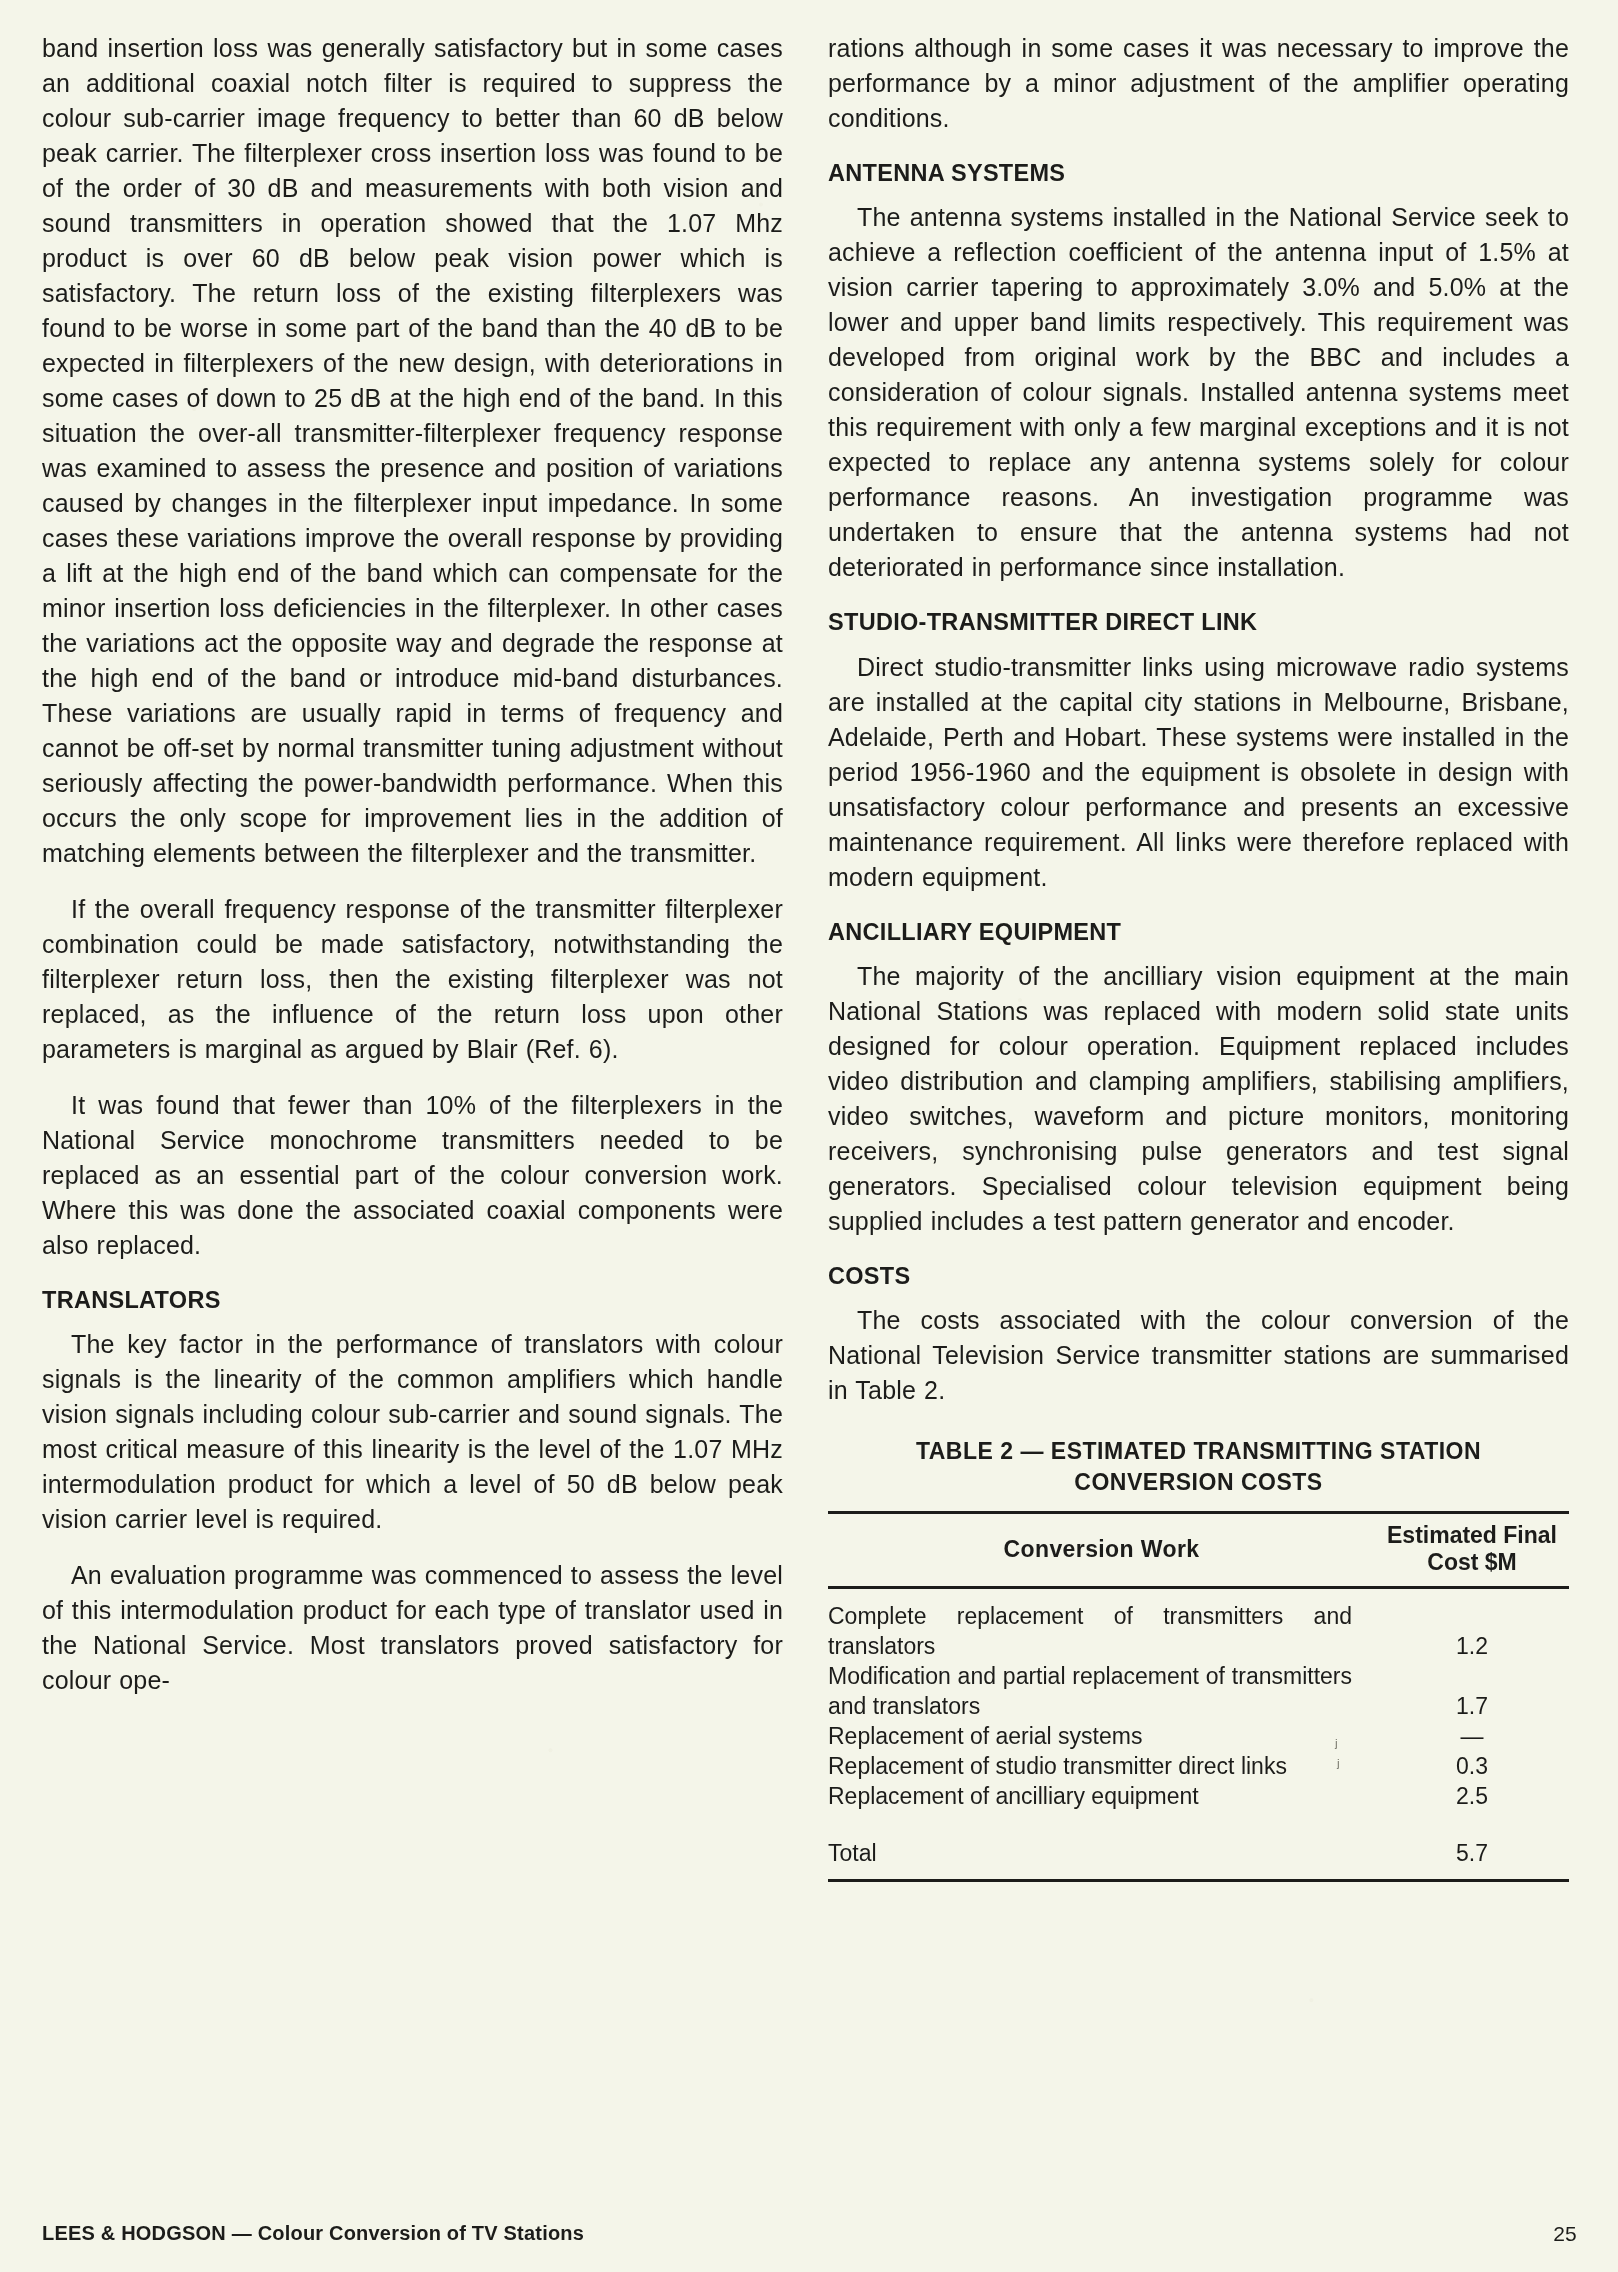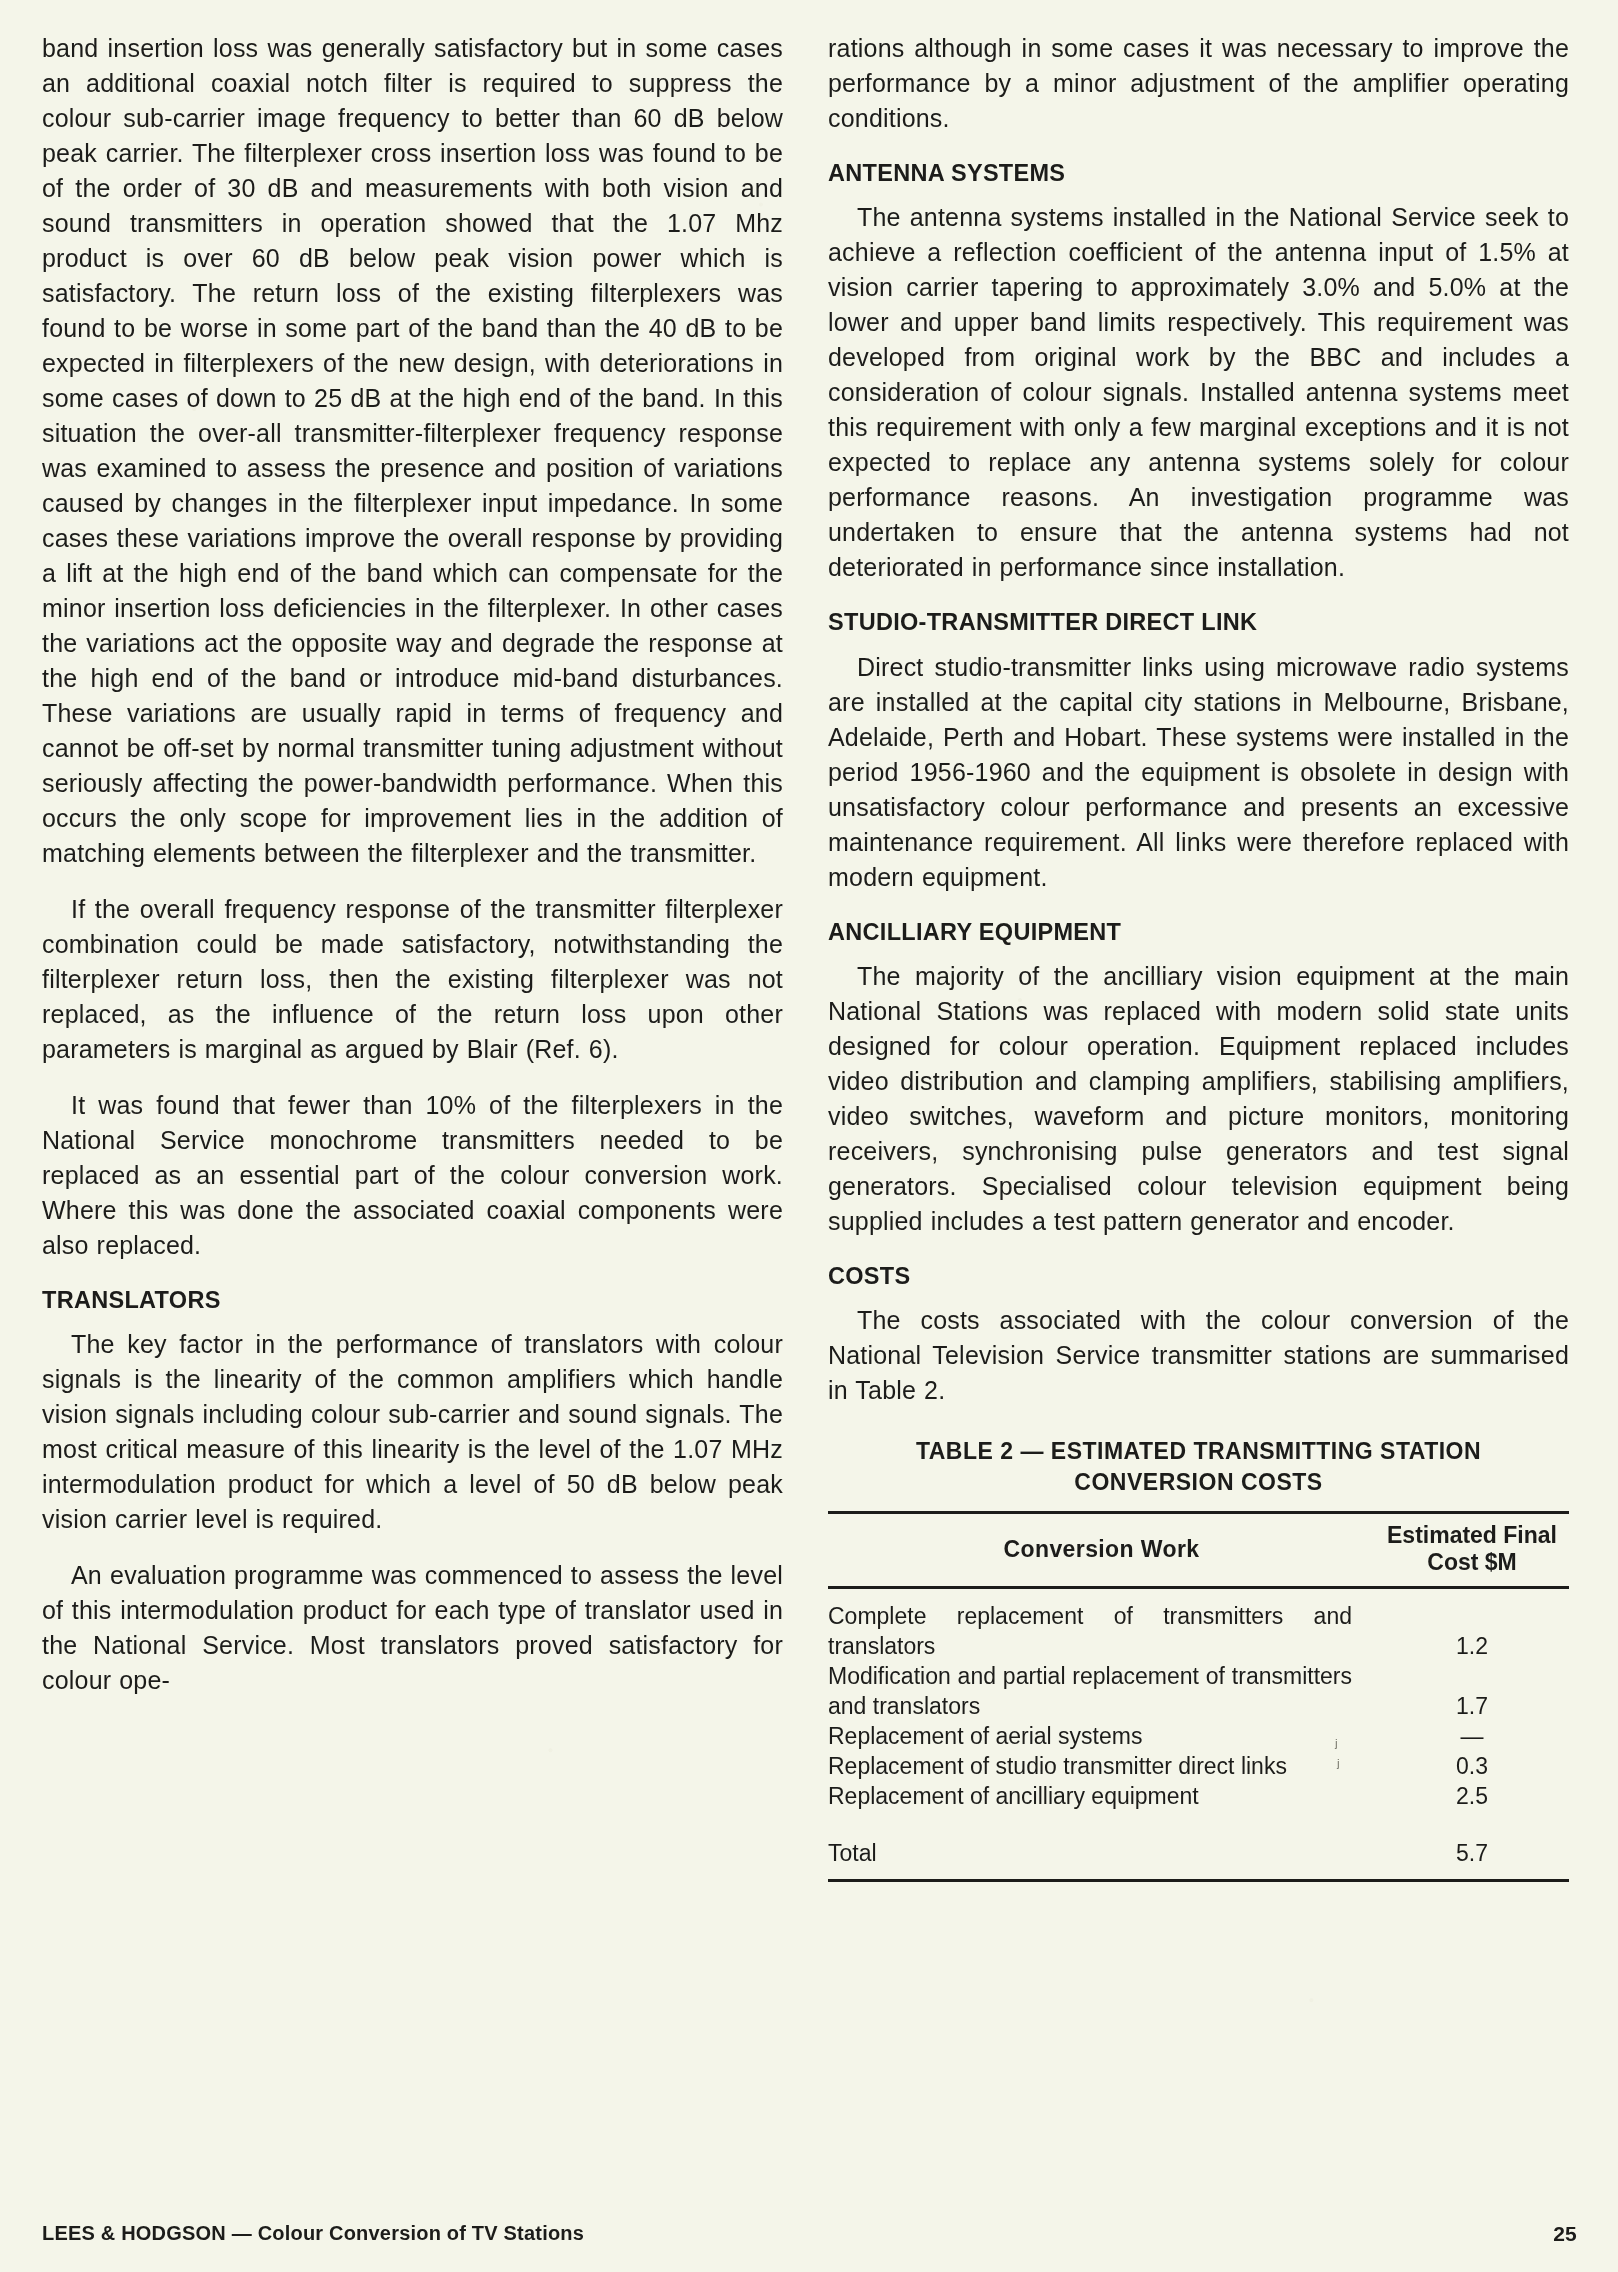--- a/index.html
+++ b/index.html
@@ -130,21 +130,21 @@
     left: 42px;
     right: 42px;
     bottom: 27.5px;
     display: flex;
     align-items: flex-start;
     justify-content: space-between;
     font-size: 20px;
     font-weight: bold;
     letter-spacing: 0.2px;
   }
-  .footer .pageno { font-size: 21px; font-weight: bold; margin-left: 32px; }
+  .footer .pageno { font-size: 21px; font-weight: normal; margin-left: 32px; }
 
   .speck {
     position: absolute;
     color: #6b6b60;
     font-size: 16px;
     line-height: 1;
     pointer-events: none;
   }
 </style>
 </head>

